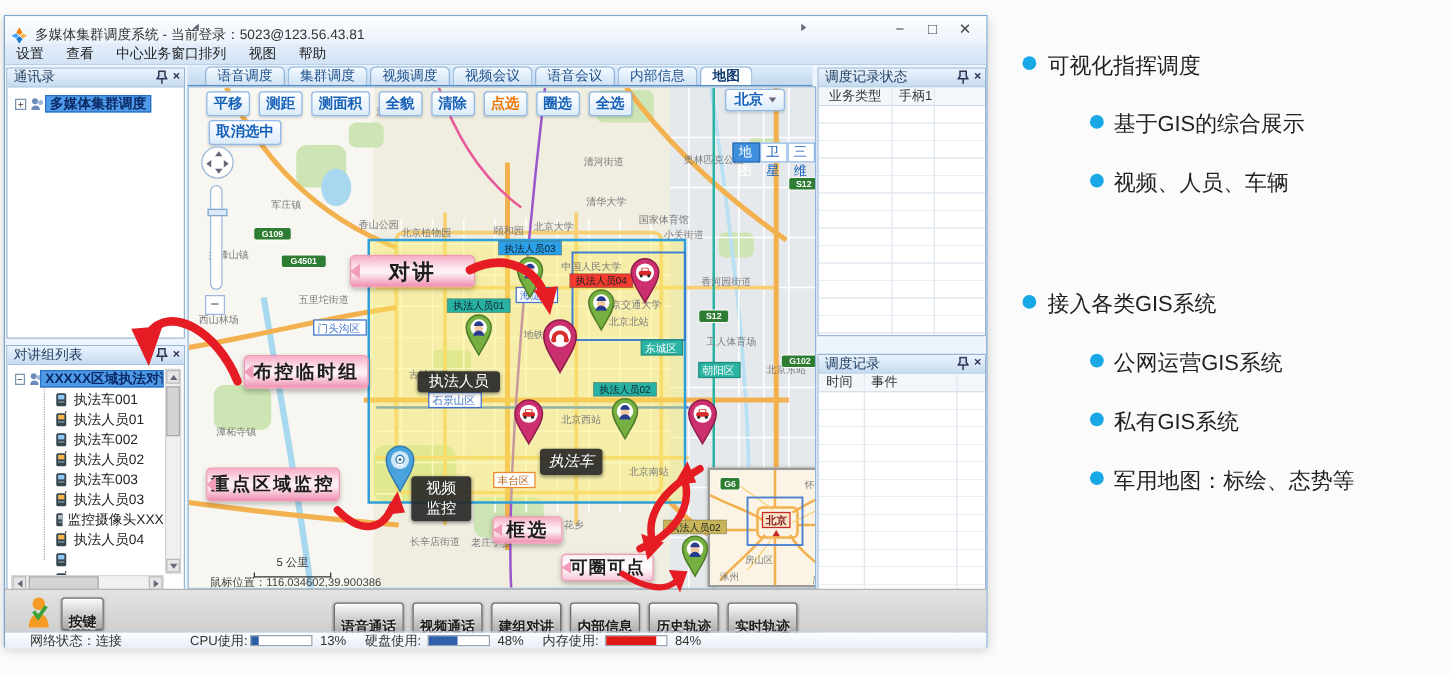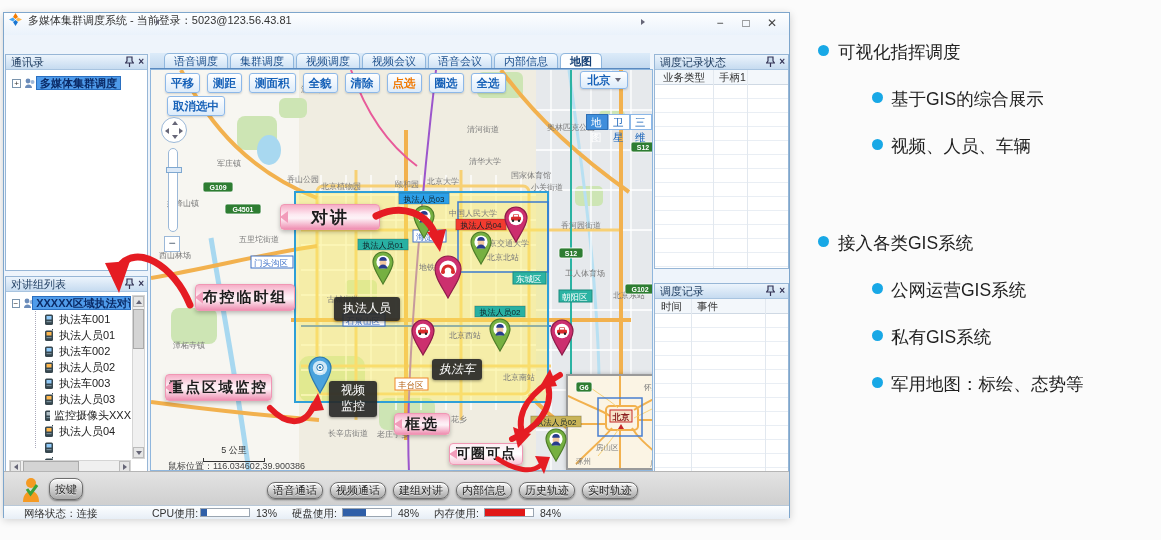--- a/index.html
+++ b/index.html
@@ -3,21 +3,21 @@
 <meta charset="utf-8">
 <style>
   * { margin:0; padding:0; box-sizing:border-box; }
   body { font-family:"Liberation Sans","DejaVu Sans",sans-serif; background:#fbfbfb; }
   .canvas { position:relative; width:1161px; height:540px; background:#fbfbfb; overflow:hidden; }
 
   
   .window { position:absolute; left:3px; top:12px; width:787px; height:506px;
             background:#eef4fb; border:1px solid #7ea6cc; box-shadow:0 2px 8px rgba(0,0,0,.18); }
   .titlebar { position:absolute; left:0; top:0; width:100%; height:22px;
-              background:linear-gradient(180deg,#fdfeff,#eaf2fb); display:flex; align-items:flex-start; }
+              background:linear-gradient(180deg,#fdfeff,#eaf2fb); display:flex; align-items:flex-end; }
   .titlebar .app-title { font-size:11px; color:#333; margin-left:6px; }
   .win-ctrls { position:absolute; right:4px; top:0; height:22px; display:flex; }
   .win-ctrl { width:26px; height:22px; text-align:center; line-height:20px; font-size:12px; color:#444; cursor:default; }
   .menubar { position:absolute; left:0; top:22px; width:100%; height:17px;
              background:linear-gradient(180deg,#e4eefa,#d3e4f6); border-bottom:1px solid #b9cfe6; display:flex; align-items:center; }
   .menu-item { font-size:11px; color:#222; padding:0 9px; height:100%; line-height:17px; }
 
   
   .panel { position:absolute; background:#fff; border:1px solid #97b6d6; }
   .panel-title { height:15px; background:linear-gradient(180deg,#ecf4fc,#c6dbf0); border-bottom:1px solid #a8c4e0;
@@ -105,23 +105,23 @@
   .table-head { position:absolute; left:0; top:15px; right:0; height:15px; background:#f3f7fb;
                 border-bottom:1px solid #cfd9e4; }
   .th { position:absolute; top:0; font-size:10.5px; color:#333; line-height:15px;text-align:right; }
   .grid-body { position:absolute; left:0; top:30px; right:0; bottom:0;
                background:repeating-linear-gradient(180deg,#fff 0 13px,#e9eef4 13px 14px); }
   .col-sep { position:absolute; top:15px; bottom:0; width:1px; background:#e2e8ef; }
 
   
   .bottomstrip { position:absolute; left:0; top:458px; width:100%; height:34px;
                  background:linear-gradient(180deg,#e3e3e3,#cfcfcf); border-top:1px solid #b5b5b5; }
-  .metal-btn { height:17px; padding:0 5px; font-size:11px; font-weight:normal; color:#1c1c1c;
+  .metal-btn { height:17px; padding:12px 5px; font-size:11px; font-weight:bold; color:#1c1c1c;
                background:linear-gradient(180deg,#fbfbfb,#cfcfcf 50%,#a9a9a9); border:1px solid #6e6e6e;
-               border-radius:8px; box-shadow:inset 0 1px 0 #fff,0 1px 2px rgba(0,0,0,.45);
+               border-radius:3px; box-shadow:inset 0 1px 0 #fff,0 1px 2px rgba(0,0,0,.45);
                text-shadow:0 1px 0 rgba(255,255,255,.7); line-height:15px; }
   .center-btns { position:absolute; left:263px; top:10px; display:flex; gap:7px; }
   .ptt-btn { position:absolute; left:45px; top:6px; height:22px; font-size:11px; }
   .statusbar { position:absolute; left:0; top:492px; width:100%; height:14px;
                background:linear-gradient(180deg,#fcfeff,#e7eef6); border-top:1px solid #b8c8d8; font-size:10.5px; color:#333; }
   .sb-item { position:absolute; top:1px; line-height:12px; }
   .meter { position:absolute; top:2px; width:50px; height:9px; background:#fff; border:1px solid #9aa5b1; }
   .meter > div { height:100%; }
 
   
@@ -143,20 +143,27 @@
         <path d="M13 6.5 L9 4.5 L7 6.5 L9 8.5 Z" fill="#ffb74d"></path>
       </svg>
       <span class="app-title">多媒体集群调度系统 - 当前登录：5023@123.56.43.81</span>
       <div class="win-ctrls">
         <div class="win-ctrl">−</div>
         <div class="win-ctrl">□</div>
         <div class="win-ctrl">✕</div>
       </div>
     </div>
 
+    <div class="menubar" id="menu-bar">
+        <div class="menu-item">设置</div>
+        <div class="menu-item">查看</div>
+        <div class="menu-item">中心业务窗口排列</div>
+        <div class="menu-item">视图</div>
+        <div class="menu-item">帮助</div>
+      </div>
 
     <div class="panel" style="left:1px;top:41px;width:143px;height:217px;">
       <div class="panel-title">
         <span>通讯录</span>
         <div class="panel-icons">
           <svg class="pin-glyph" viewBox="0 0 9 12">
               <path d="M2 1h5v4l1.5 2h-8L2 5zM4.5 7v4" stroke="#335" stroke-width="1.2" fill="#cde"></path>
             </svg>
           <span class="close-glyph">×</span>
         </div>
@@ -694,21 +701,21 @@
       </g>
       <g fill="#e51c23">
         <path d="M101 250 L126 248 L115 280 Z"></path>
         <path d="M423 219 L442 216 L436 239 Z"></path>
         <path d="M303 399 L320 397 L314 380 Z"></path>
         <path d="M535 375 L553 373 L546 356 Z"></path>
         <path d="M509 414 L527 421 L514 435 Z"></path>
         <path d="M531 443 L546 444 L540 461 Z"></path>
       </g>
     </svg>
-  <div class="map-tooltip" style="left: 330px; top: 284px; width: 66px; height: 24px; text-align: center;">执法人员</div>
+  <div class="map-tooltip" style="left: 330px; top: 284px; width: 66px; height: 17px; text-align: center;">执法人员</div>
       <div class="map-tooltip" style="left: 428px; top: 346px; width: 50px; height: 21px; font-style: italic;">执法车</div>
       <div class="map-tooltip" style="left: 325px; top: 368px; width: 48px; height: 36px;">视频
 监控</div>
       <div class="banner" style="left: 276px; top: 191px; width: 100px; height: 26px; font-size: 17px;">对讲</div>
       <div class="banner" style="left: 176px; top: 271px; width: 100px; height: 27px; font-size: 15px; margin-left: 15px;">布控临时组</div>
       <div class="banner" style="left: 161px; top: 361px; width: 107px; height: 27px; font-size: 14.5px;">重点区域监控</div>
       <div class="banner" style="left: 390px; top: 400px; width: 56px; height: 22px; font-size: 15px;">框选</div>
       <div class="banner light" style="left: 445px; top: 430px; width: 74px; height: 22px; font-size: 14px;">可圈可点</div>
     </div>
 

